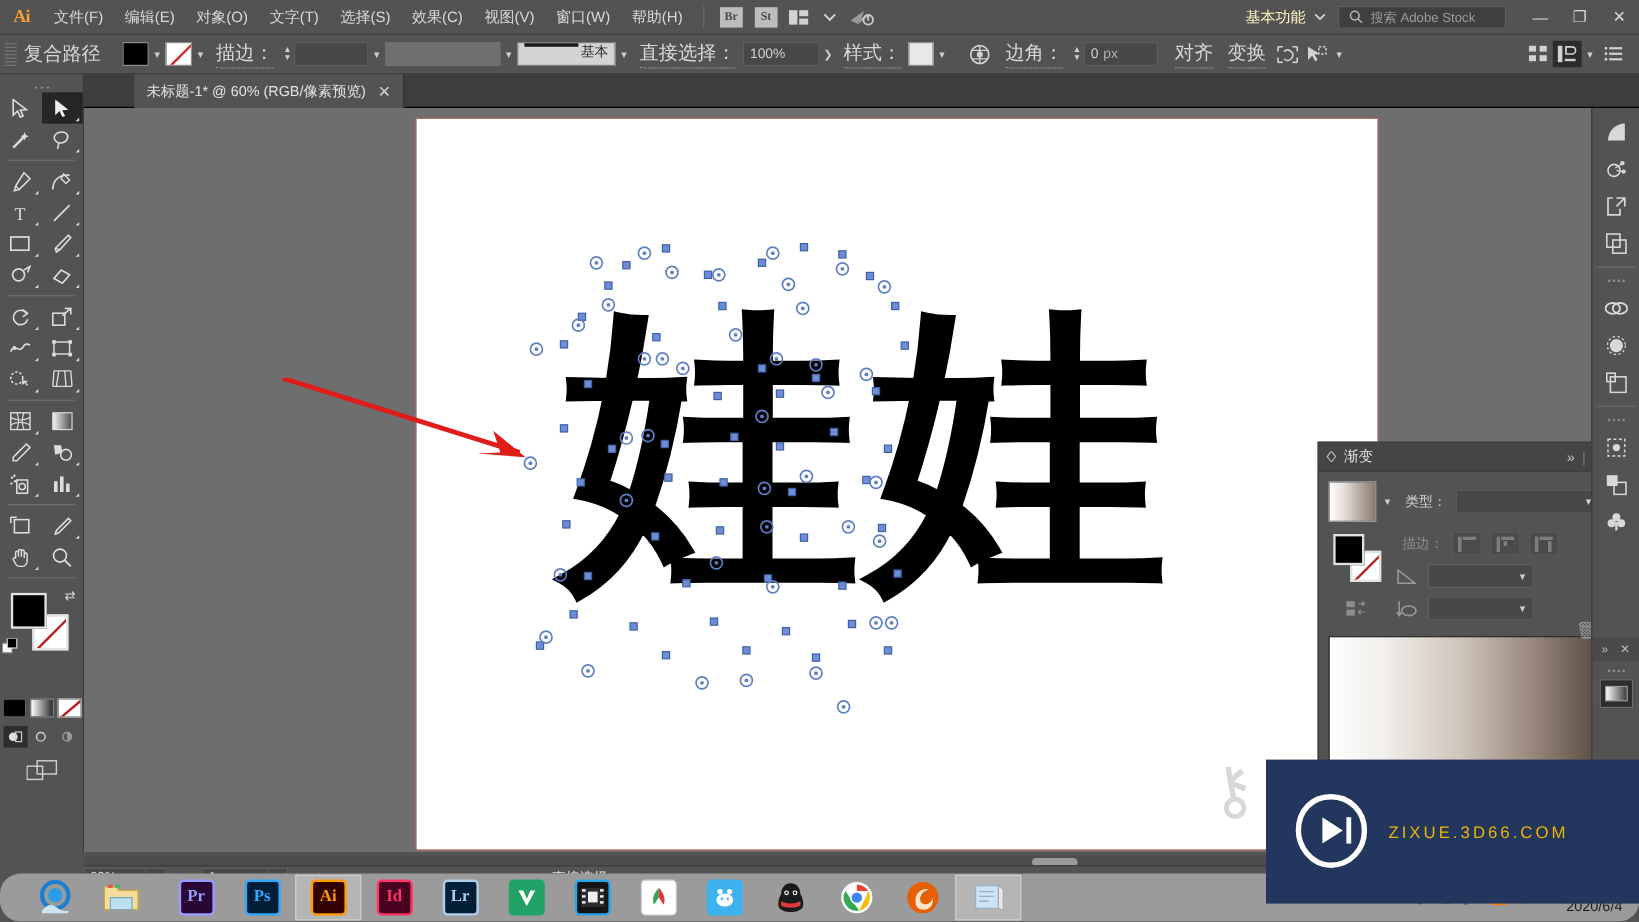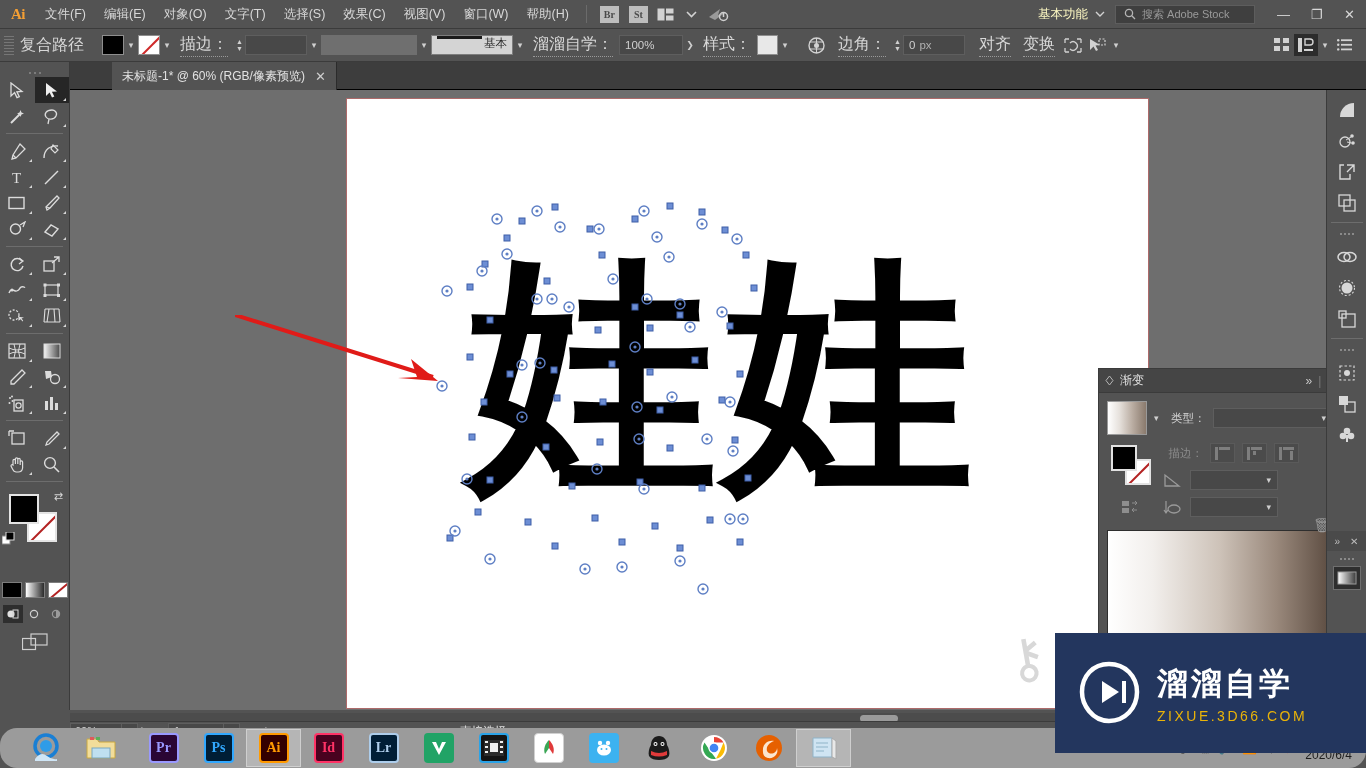--- a/index.html
+++ b/index.html
@@ -363,21 +363,21 @@
       </div>
     <div class="field blank"></div>
     <div class="caret">▾</div>
     <div class="dim-field"></div>
     <div class="caret">▾</div>
     <div class="brush-field">
       <span class="brush-line"></span>
       <span>基本</span>
     </div>
     <div class="caret">▾</div>
-    <div class="cb-label dotted">溜溜自学：</div>
+    <div class="cb-label dotted">直接选择：</div>
     <div class="field opacity">100%</div>
     <div class="caret">❯</div>
     <div class="cb-label dotted">样式：</div>
     <div class="style-swatch"></div>
     <div class="caret">▾</div>
     <div class="cb-icon" style="margin-left:12px;">
       <svg width="17" height="17" viewBox="0 0 17 17">
         <circle cx="8.5" cy="8.5" r="7.5" fill="none" stroke="#d2d2d2" stroke-width="1.4"></circle>
         <path d="M8.5 1 L8.5 16 M1.5 5 L15.5 5 M1.5 12 L15.5 12" stroke="#d2d2d2" stroke-width="1.1"></path>
         <circle cx="8.5" cy="8.5" r="2.5" fill="#d2d2d2"></circle>
@@ -1096,21 +1096,20 @@
     <div style="flex:0 0 640px;"></div>
   </div>
 
   <div class="watermark">
     <svg width="68" height="68" viewBox="0 0 68 68">
       <path d="M34 5 C50 5 62 17 62 33 C62 49 50 62 34 62 C26 62 19 58 14 52 C10 47 7 41 7 33 C7 17 18 5 34 5 Z" fill="none" stroke="#ffffff" stroke-width="4.5" stroke-linecap="round"></path>
       <path d="M27 22 L44 33 L27 44 Z" fill="#ffffff"></path>
       <rect x="47" y="22" width="4" height="22" fill="#ffffff"></rect>
     </svg>
     <div class="wm-text">
-      <span class="wm-cn">溜溜自学</span>
       <span class="wm-en">ZIXUE.3D66.COM</span>
     </div>
   </div>
 
   <div class="taskbar">
     <div style="width:18px;"></div>
     <div class="tb-item">
       <svg width="30" height="30" viewBox="0 0 30 30">
         <circle cx="15" cy="13" r="11" fill="none" stroke="#1a7fd4" stroke-width="3.5"></circle>
         <circle cx="15" cy="13" r="6" fill="#2f9ce8"></circle>

